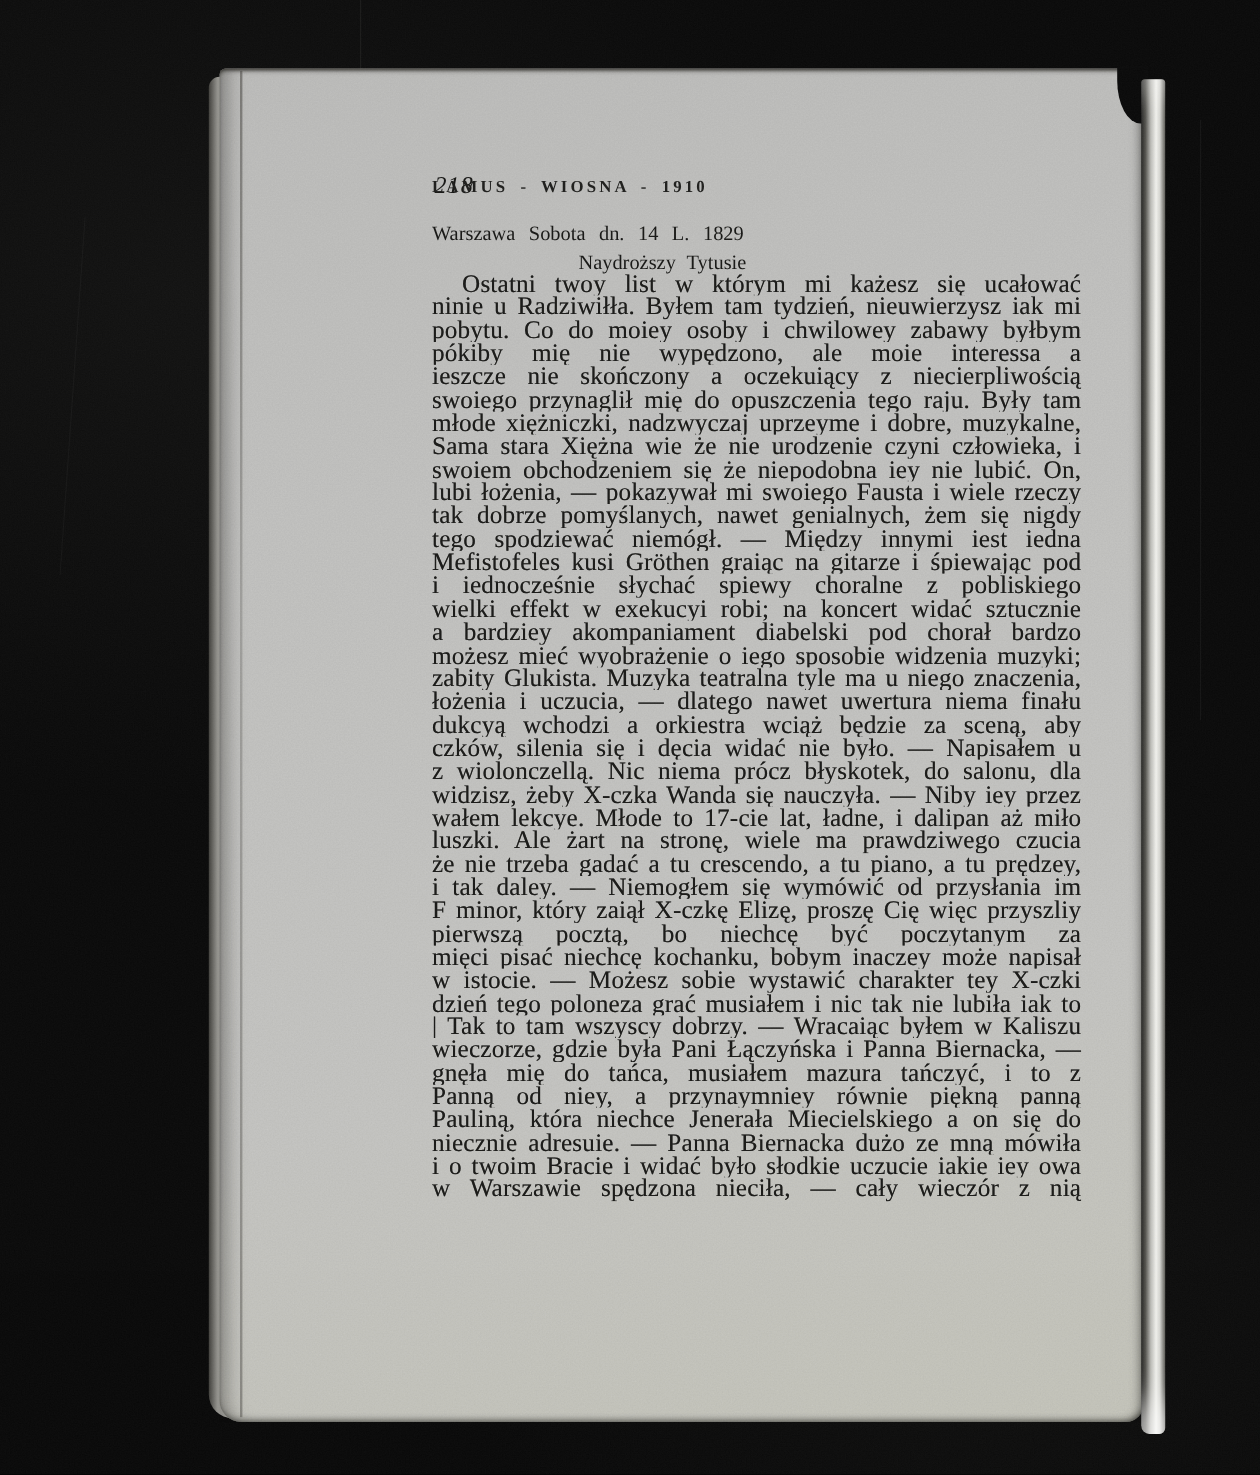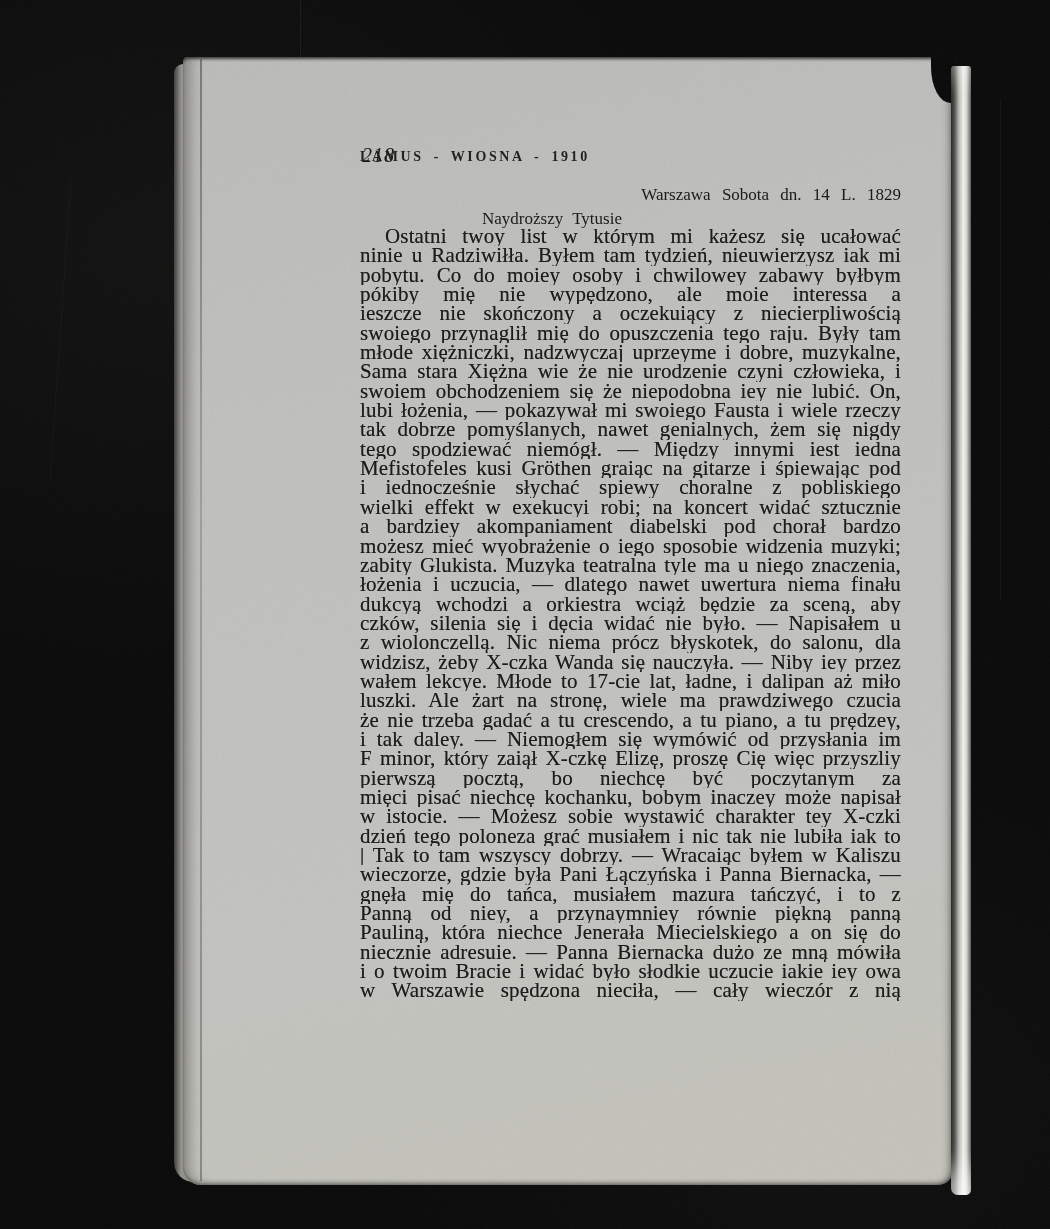--- a/index.html
+++ b/index.html
@@ -55,21 +55,21 @@
   .header-row { position:absolute; left:360px; top:146px; width:541px; height:24px; }
   .page-number {
     position:absolute; left:2px; top:-2px; font-style:italic; font-size:20px;
     letter-spacing:1px; color:#131311;font-family:Liberation Serif, serif;
   }
   .journal-title {
     position:absolute; left:0; right:0; top:3px; text-align:left;
     font-size:14px; letter-spacing:2.6px; word-spacing:4px; font-weight:bold; color:#1b1b19;
   }
   .dateline {
-    position:absolute; left:360px; top:185px; width:541px; text-align:right;
+    position:absolute; left:360px; top:185px; width:541px; text-align:left;
     font-size:17px; word-spacing:7px; color:#141412;
   }
   .salutation {
     position:absolute; left:360px; top:209px; width:541px; padding-left:122px;
     box-sizing:border-box; font-size:17px; word-spacing:5px; color:#141412;
   }
   .body-block { position:absolute; left:360px; top:227px; width:541px; }
   .body-line {
     font-size:21px; line-height:19.35px; height:19.35px; overflow:hidden;
     text-align:justify; text-align-last:justify; word-spacing:2px; letter-spacing:0.15px;

